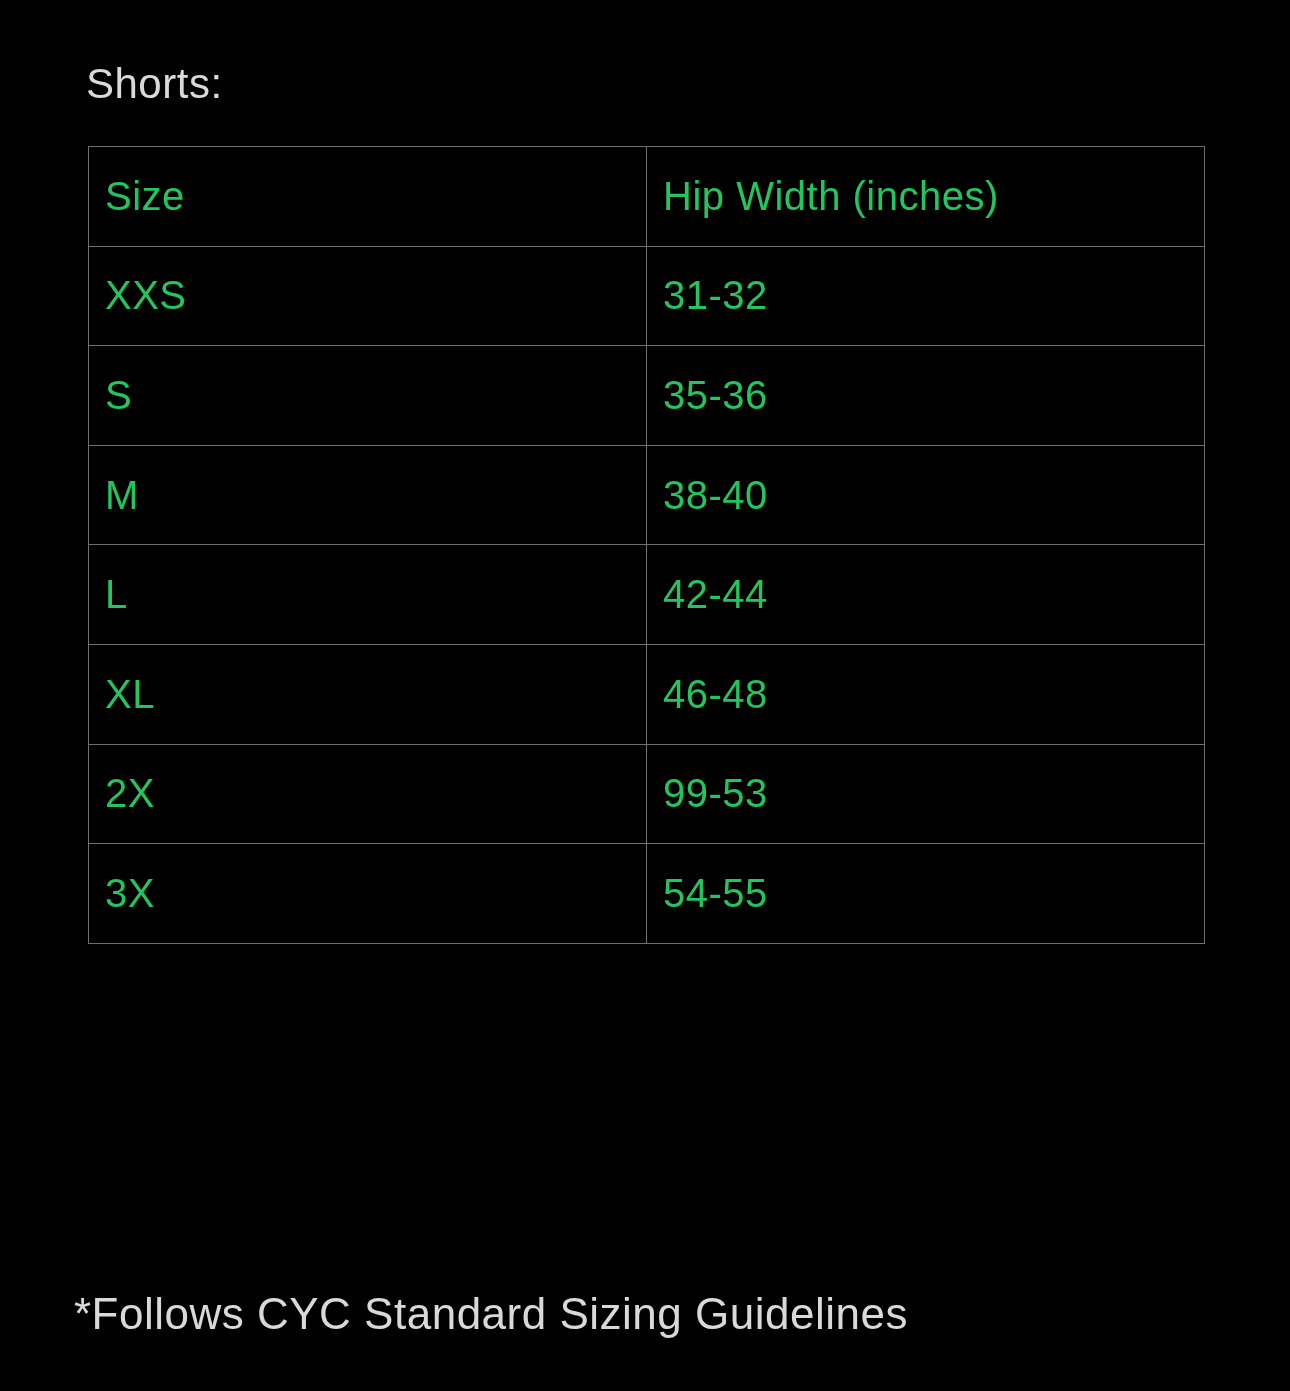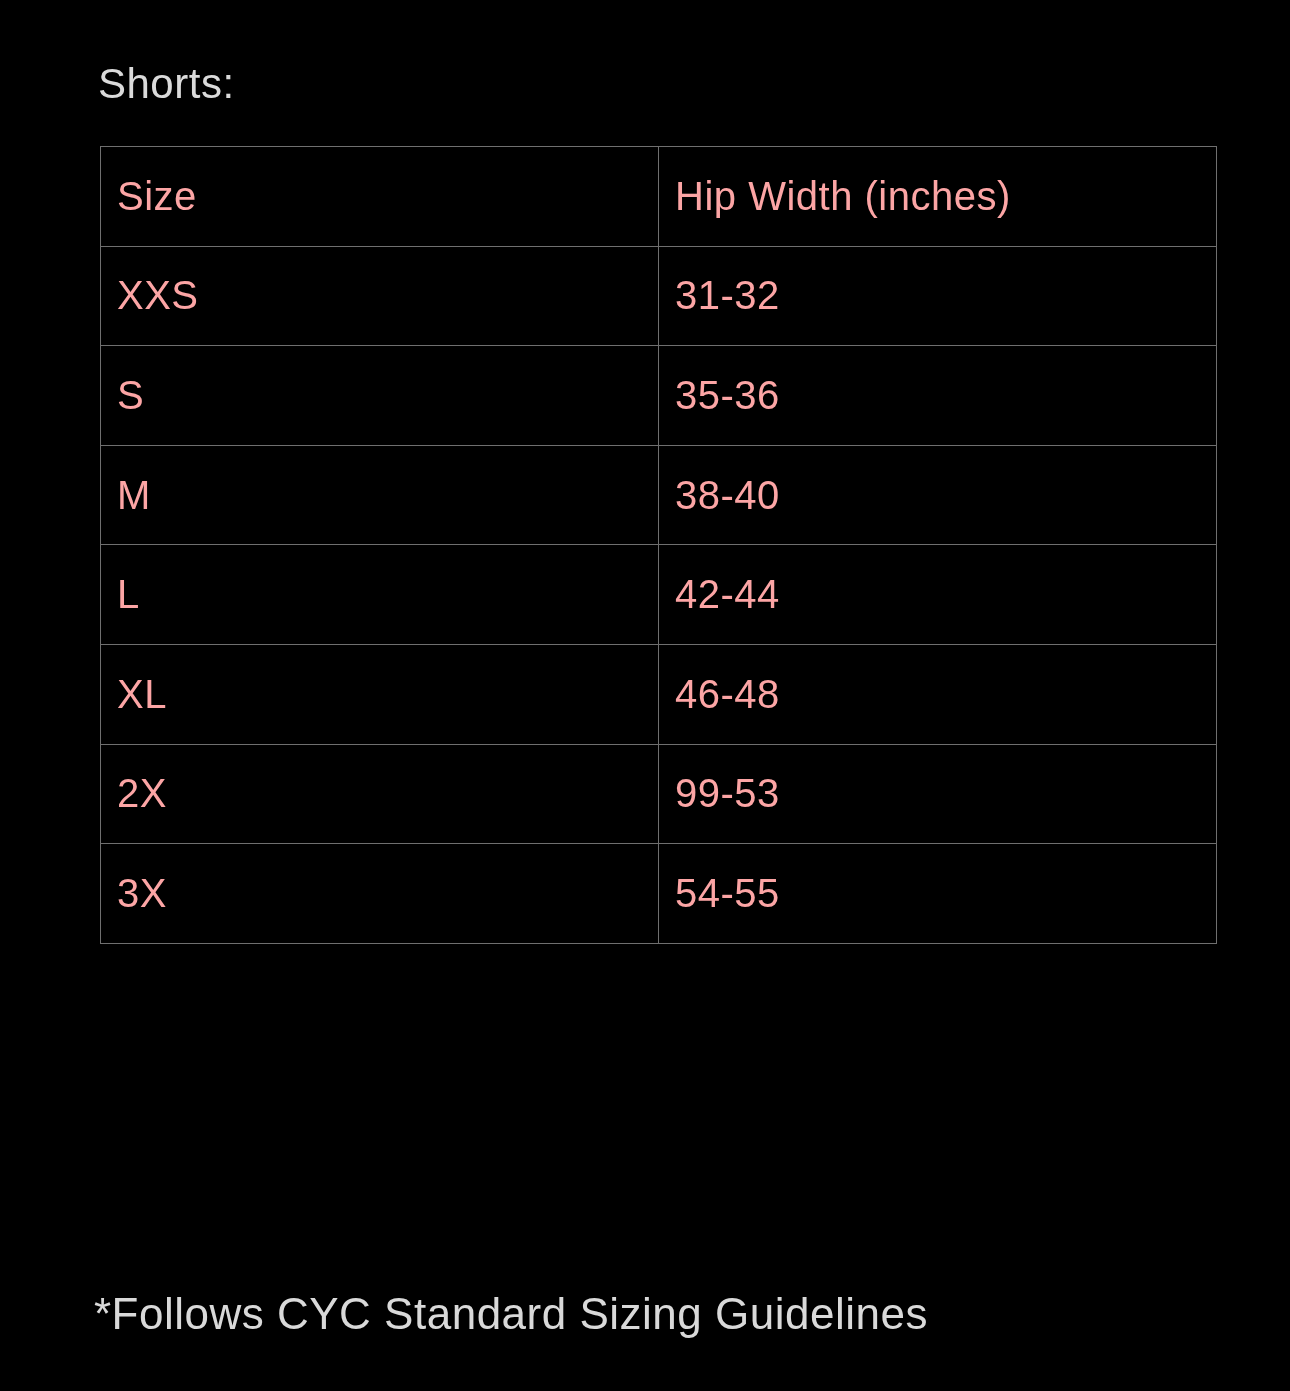--- a/index.html
+++ b/index.html
@@ -10,21 +10,20 @@
     height: 1391px;
     overflow: hidden;
     font-family: "Liberation Sans", "DejaVu Sans", sans-serif;
   }
   .page {
     position: relative;
     width: 1146px;
     height: 1391px;
     background: #000000;
     color: #d9d9d9;
-    margin-left: 12px;
   }
   .title {
     position: absolute;
     left: 86px;
     top: 60px;
     font-size: 42px;
     line-height: 1.15;
     font-weight: 400;
     color: #dadada;
     letter-spacing: 0.5px;
@@ -39,28 +38,28 @@
   }
   table.size-table td, table.size-table th {
     border: 1px solid #6f6f6f;
     width: 50%;
     height: 98.6px;
     padding: 0 0 0 16px;
     text-align: left;
     vertical-align: middle;
     font-size: 40px;
     font-weight: 400;
-    color: #fca5a5;
+    color: #22c55e;
     letter-spacing: 0.5px;
     white-space: nowrap;
     overflow: hidden;
   }
   .footnote {
     position: absolute;
-    left: 82px;
+    left: 74px;
     top: 1288px;
     font-size: 44px;
     line-height: 1.2;
     font-weight: 400;
     color: #d9d9d9;
     letter-spacing: 0.5px;
     white-space: nowrap;
   }
 </style>
 </head>

